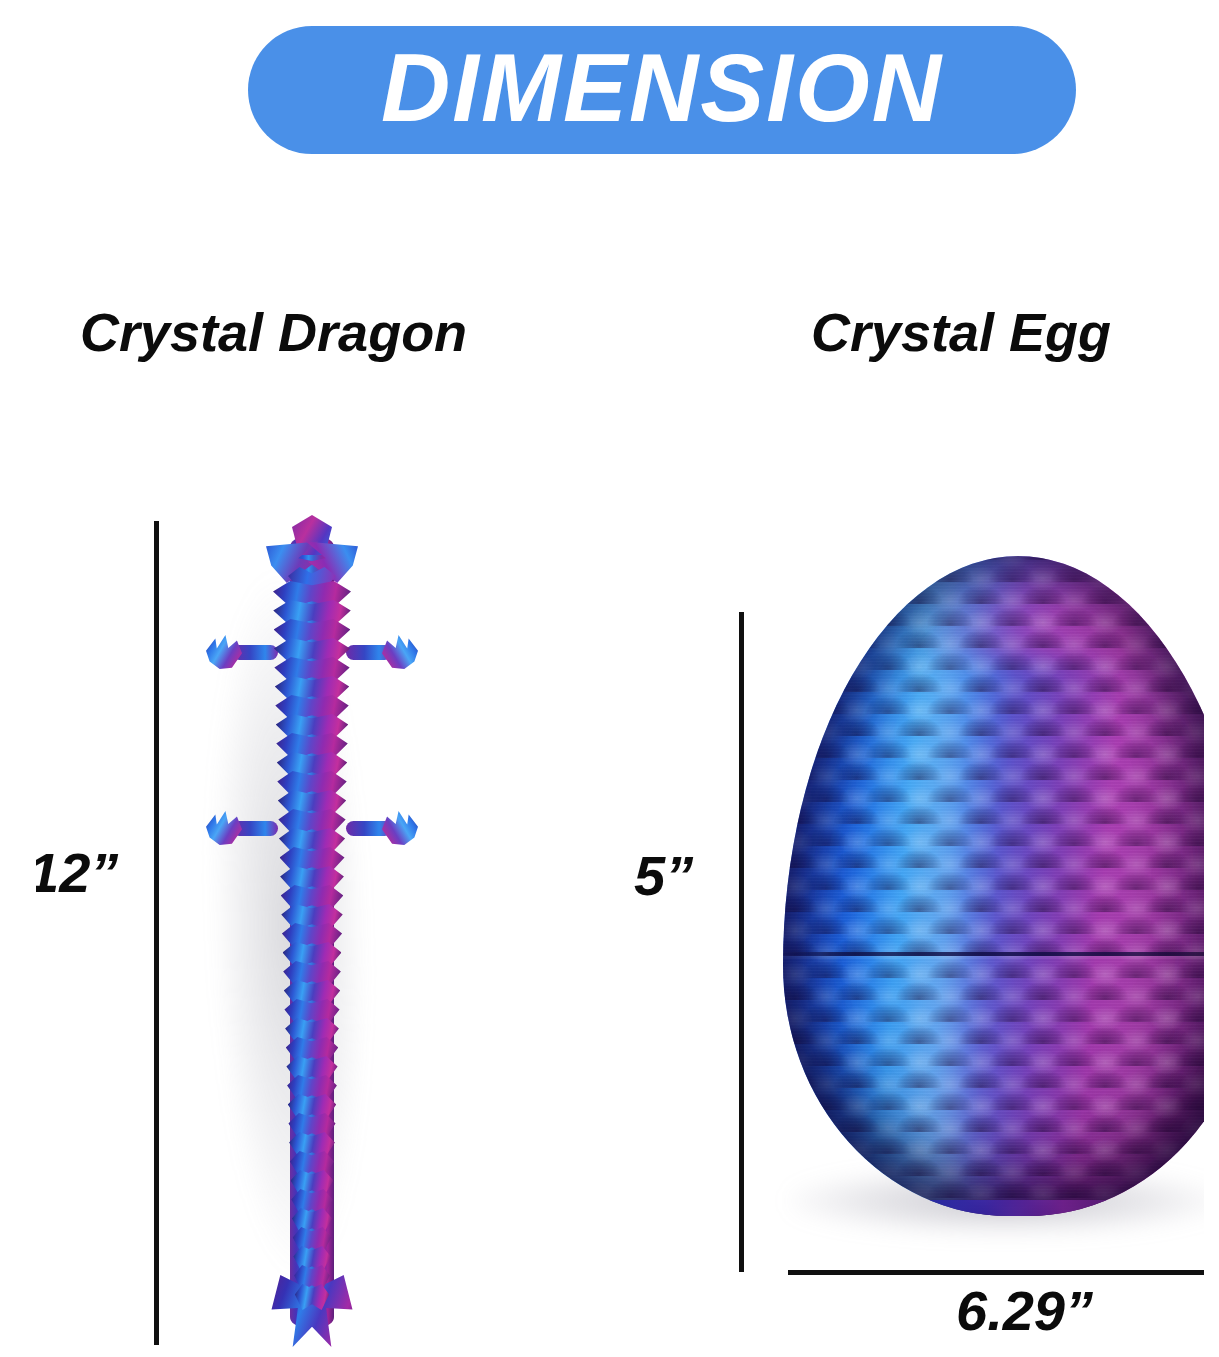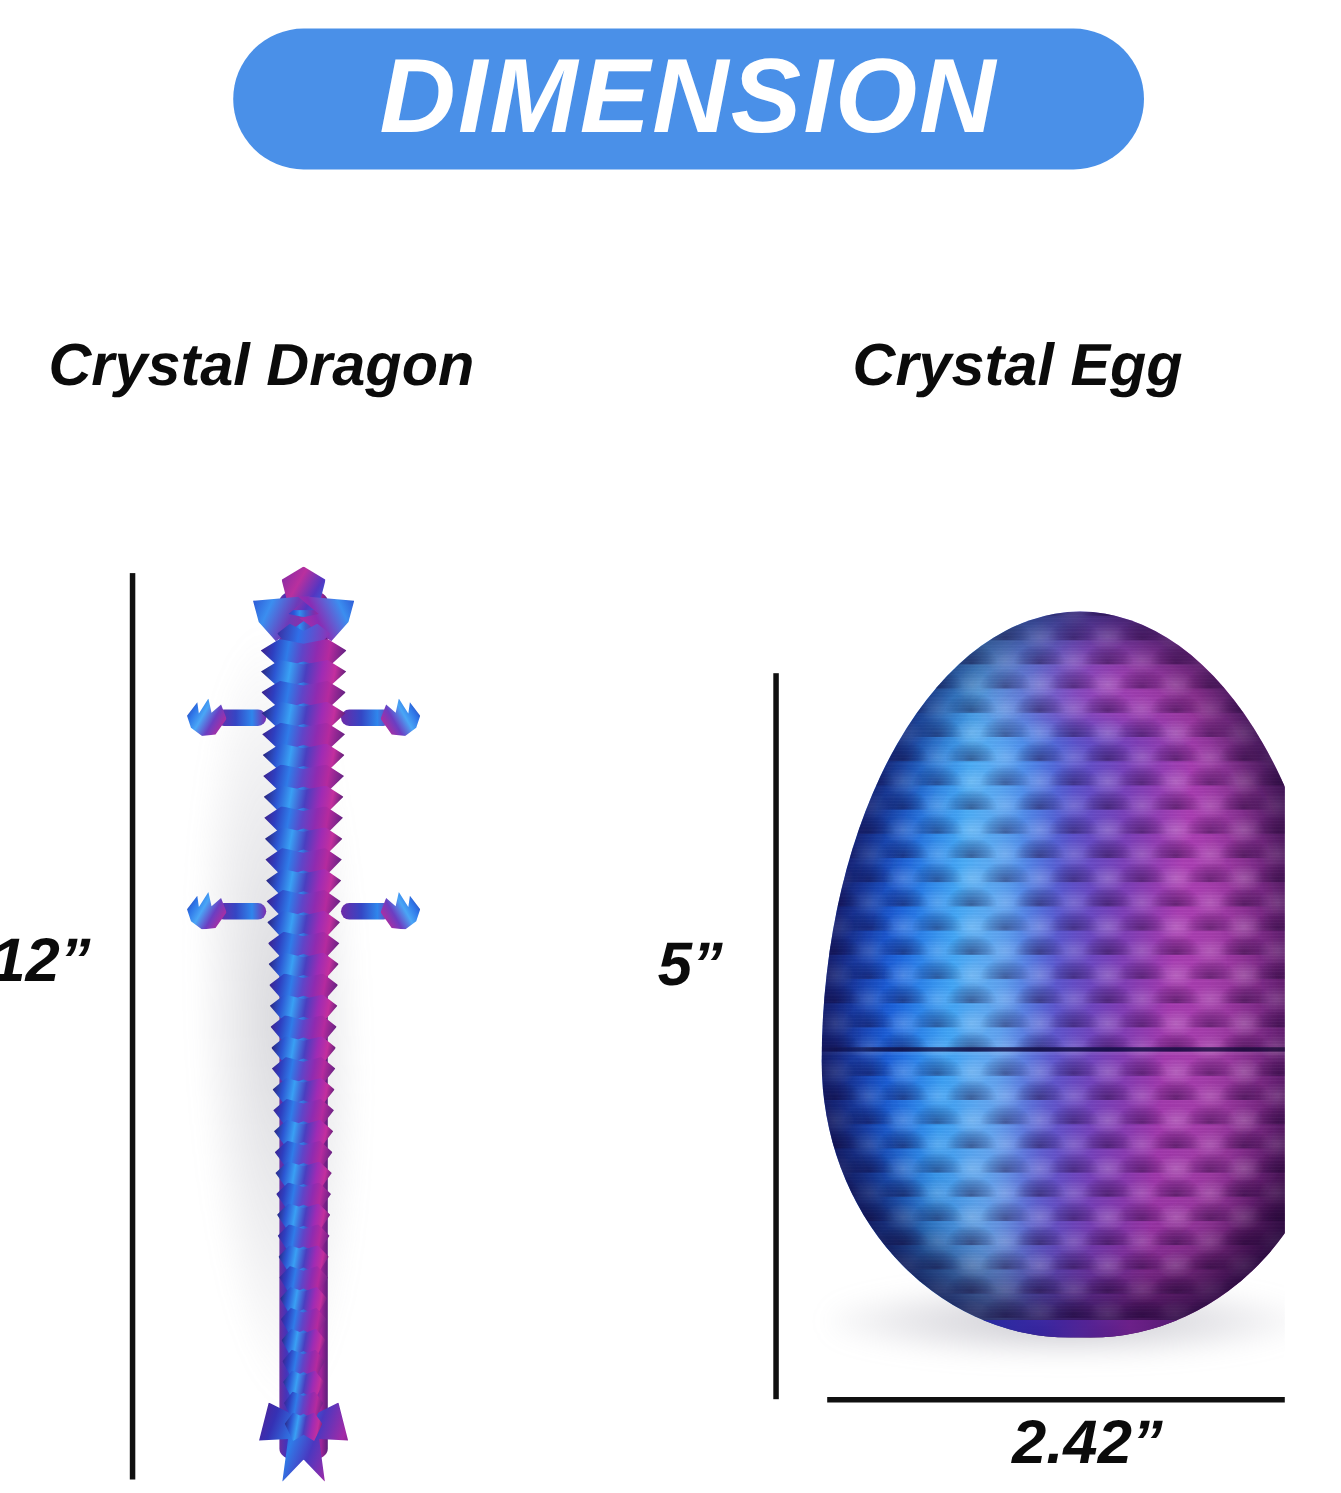--- a/index.html
+++ b/index.html
@@ -10,20 +10,21 @@
   }
   body {
     font-family: "Liberation Sans", sans-serif;
   }
   #page {
     position: relative;
     width: 1168px;
     height: 1357px;
     background: #ffffff;
     overflow: hidden;
+    margin-left: 36px;
   }
 
   
   .banner {
     position: absolute;
     left: 212px;
     top: 26px;
     width: 828px;
     height: 128px;
     background: #4a90e8;
@@ -448,21 +449,21 @@
   <div class="prod-title" id="title-egg">Crystal Egg</div>
 
   <div class="rule-v" id="rule-dragon-height"></div>
   <div class="rule-v" id="rule-egg-height"></div>
   <div class="rule-h" id="rule-egg-width"></div>
 
   <div class="measure-label" id="label-h-dragon">12”</div>
 
   <div class="measure-label" id="label-h-egg">5”</div>
 
-  <div class="measure-label" id="label-w-egg">2.42”</div>
+  <div class="measure-label" id="label-w-egg">6.29”</div>
 
   <div id="dragon">
     <div class="dragon-shadow"></div>
     <div class="spine"></div>
 
     <div class="head">
       <div class="snout"></div>
       <div class="frill-l"></div>
       <div class="frill-r"></div>
       <div class="crown"></div>

